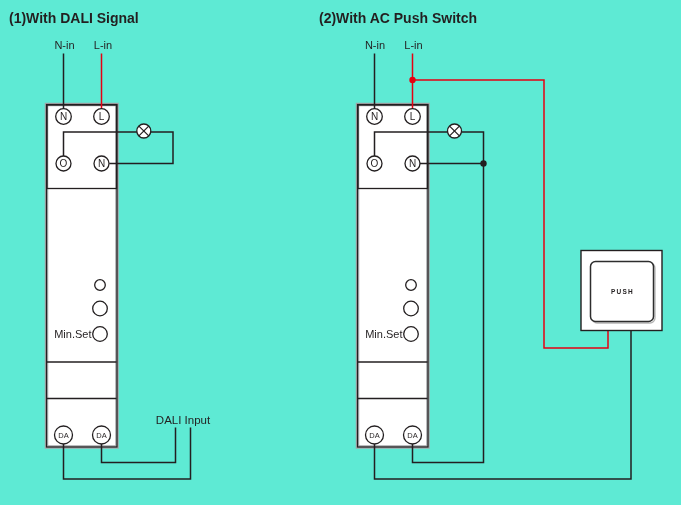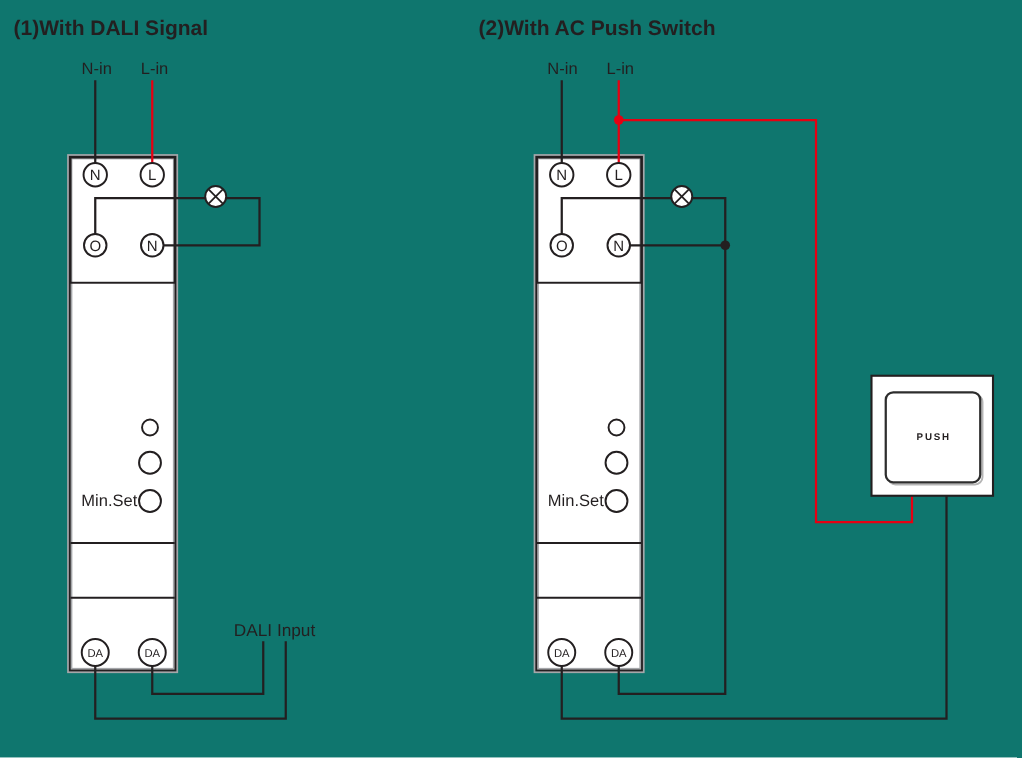--- a/index.html
+++ b/index.html
@@ -1,16 +1,16 @@
 <!DOCTYPE html>
 <html><head>
 <meta charset="utf-8">
 <style>
   html,body { margin:0; padding:0; background:#ffffff; }
-  #canvas { position:relative; width:681px; height:505px; background:#0f766e; overflow:hidden; }
+  #canvas { position:relative; width:681px; height:505px; background:#5eead4; overflow:hidden; }
   svg { display:block; }
   svg text { font-family:"Liberation Sans","DejaVu Sans",sans-serif; fill:#231f20; }
   .title   { font-size:14px; font-weight:bold; }
   .lbl     { font-size:11px; text-anchor:middle; }
   .tletter { font-size:10px; text-anchor:middle; }
   .daletter{ font-size:7.5px; text-anchor:middle; }
   .minset  { font-size:11px; text-anchor:end; }
   .dali    { font-size:11.5px; text-anchor:middle; }
   .pushtxt { font-size:6.5px; font-weight:bold; letter-spacing:1.2px; text-anchor:middle; }
   .wire    { fill:none; stroke-width:1.5; }

